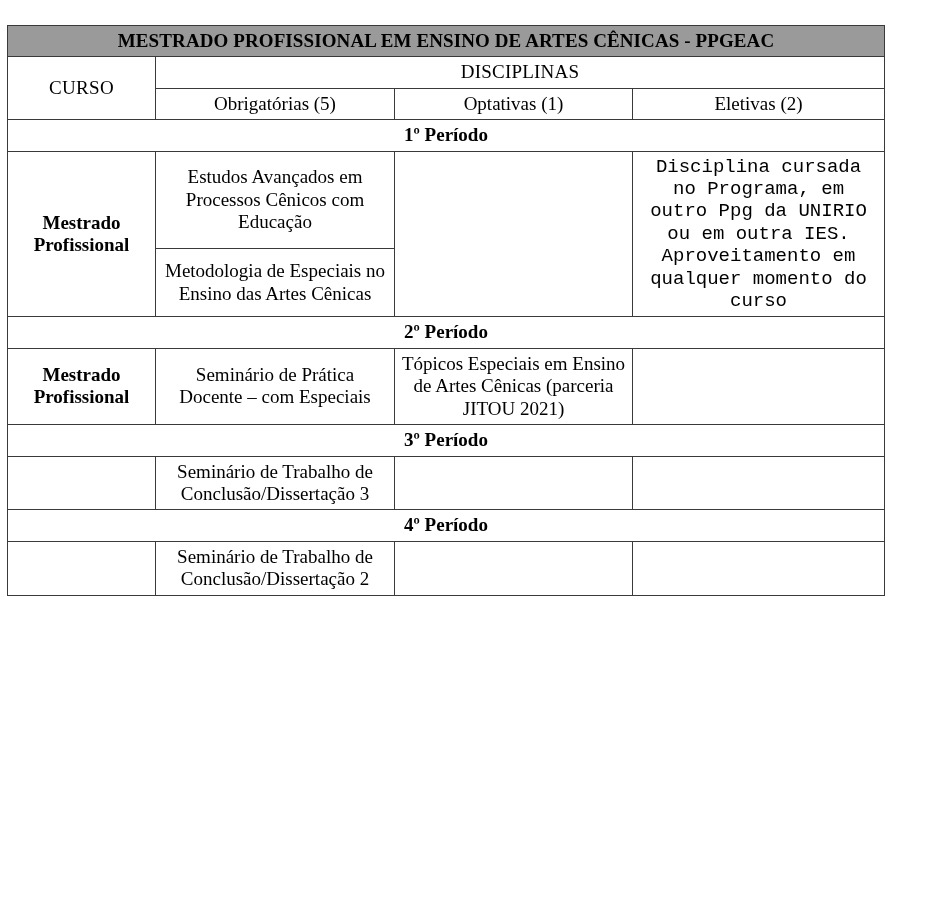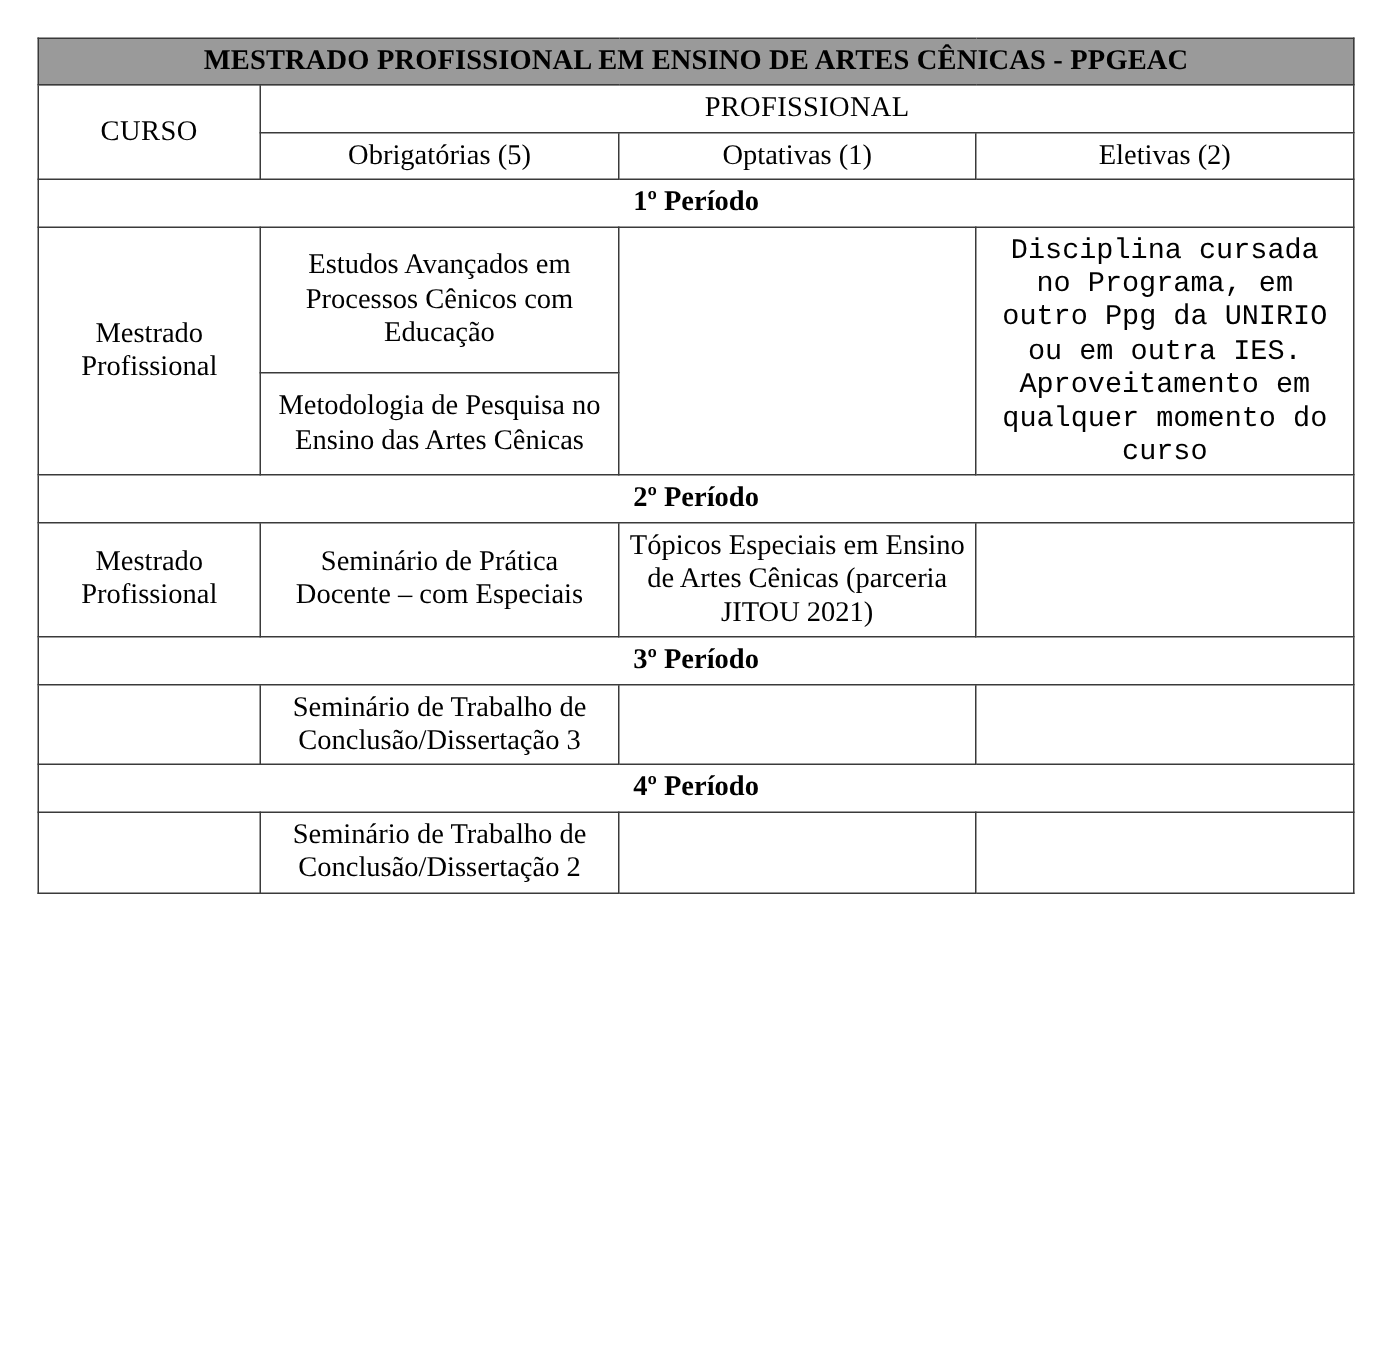--- a/index.html
+++ b/index.html
@@ -15,21 +15,21 @@
   }
   .page {
     width: 927px;
     height: 903px;
     position: relative;
     box-sizing: border-box;
   }
   table.curriculum {
     border-collapse: collapse;
     table-layout: fixed;
-    margin: 25px 0 0 25px;
+    margin: 25px 0 0 7px;
     width: 877px;
     background: #ffffff;
   }
   table.curriculum td, table.curriculum th {
     border: 1px solid #3a3a3a;
     padding: 4px 6px;
     vertical-align: middle;
     text-align: center;
     font-size: 19px;
     line-height: 1.18;
@@ -57,21 +57,21 @@
     font-weight: normal;
     font-size: 19.5px;
     padding: 8px 6px;
   }
   .period-row td {
     font-weight: bold;
     font-size: 19px;
     padding: 5px 6px;
   }
   .curso-label {
-    font-weight: normal;
+    font-weight: bold;
     font-size: 19px;
     line-height: 1.25;
   }
   .disc-cell {
     font-size: 19px;
     padding: 9px 10px;
     line-height: 1.2;
   }
   .eletiva-cell {
     font-size: 19px;
@@ -96,39 +96,39 @@
       <col class="col-eletiv">
     </colgroup>
     <tbody>
 
       <tr>
         <td class="title-cell" colspan="4">MESTRADO PROFISSIONAL EM ENSINO DE ARTES CÊNICAS - PPGEAC</td>
       </tr>
 
       <tr>
         <td class="curso-head" rowspan="2">CURSO</td>
-        <td class="disciplinas-head" colspan="3">PROFISSIONAL</td>
+        <td class="disciplinas-head" colspan="3">DISCIPLINAS</td>
       </tr>
       <tr>
         <td class="sub-head">Obrigatórias (5)</td>
         <td class="sub-head">Optativas (1)</td>
         <td class="sub-head">Eletivas (2)</td>
       </tr>
 
       <tr class="period-row">
         <td colspan="4">1º Período</td>
       </tr>
       <tr>
         <td class="curso-label" rowspan="2">Mestrado Profissional</td>
         <td class="disc-cell">Estudos Avançados em Processos Cênicos com Educação</td>
         <td class="disc-cell" rowspan="2"></td>
         <td class="eletiva-cell" rowspan="2">Disciplina cursada no Programa, em outro Ppg da UNIRIO ou em outra IES. Aproveitamento em qualquer momento do curso</td>
       </tr>
       <tr>
-        <td class="disc-cell">Metodologia de Pesquisa no Ensino das Artes Cênicas</td>
+        <td class="disc-cell">Metodologia de Especiais no Ensino das Artes Cênicas</td>
       </tr>
 
       <tr class="period-row">
         <td colspan="4">2º Período</td>
       </tr>
       <tr>
         <td class="curso-label">Mestrado Profissional</td>
         <td class="disc-cell">Seminário de Prática Docente – com Especiais</td>
         <td class="disc-cell">Tópicos Especiais em Ensino de Artes Cênicas (parceria JITOU 2021)</td>
         <td class="eletiva-cell"></td>

